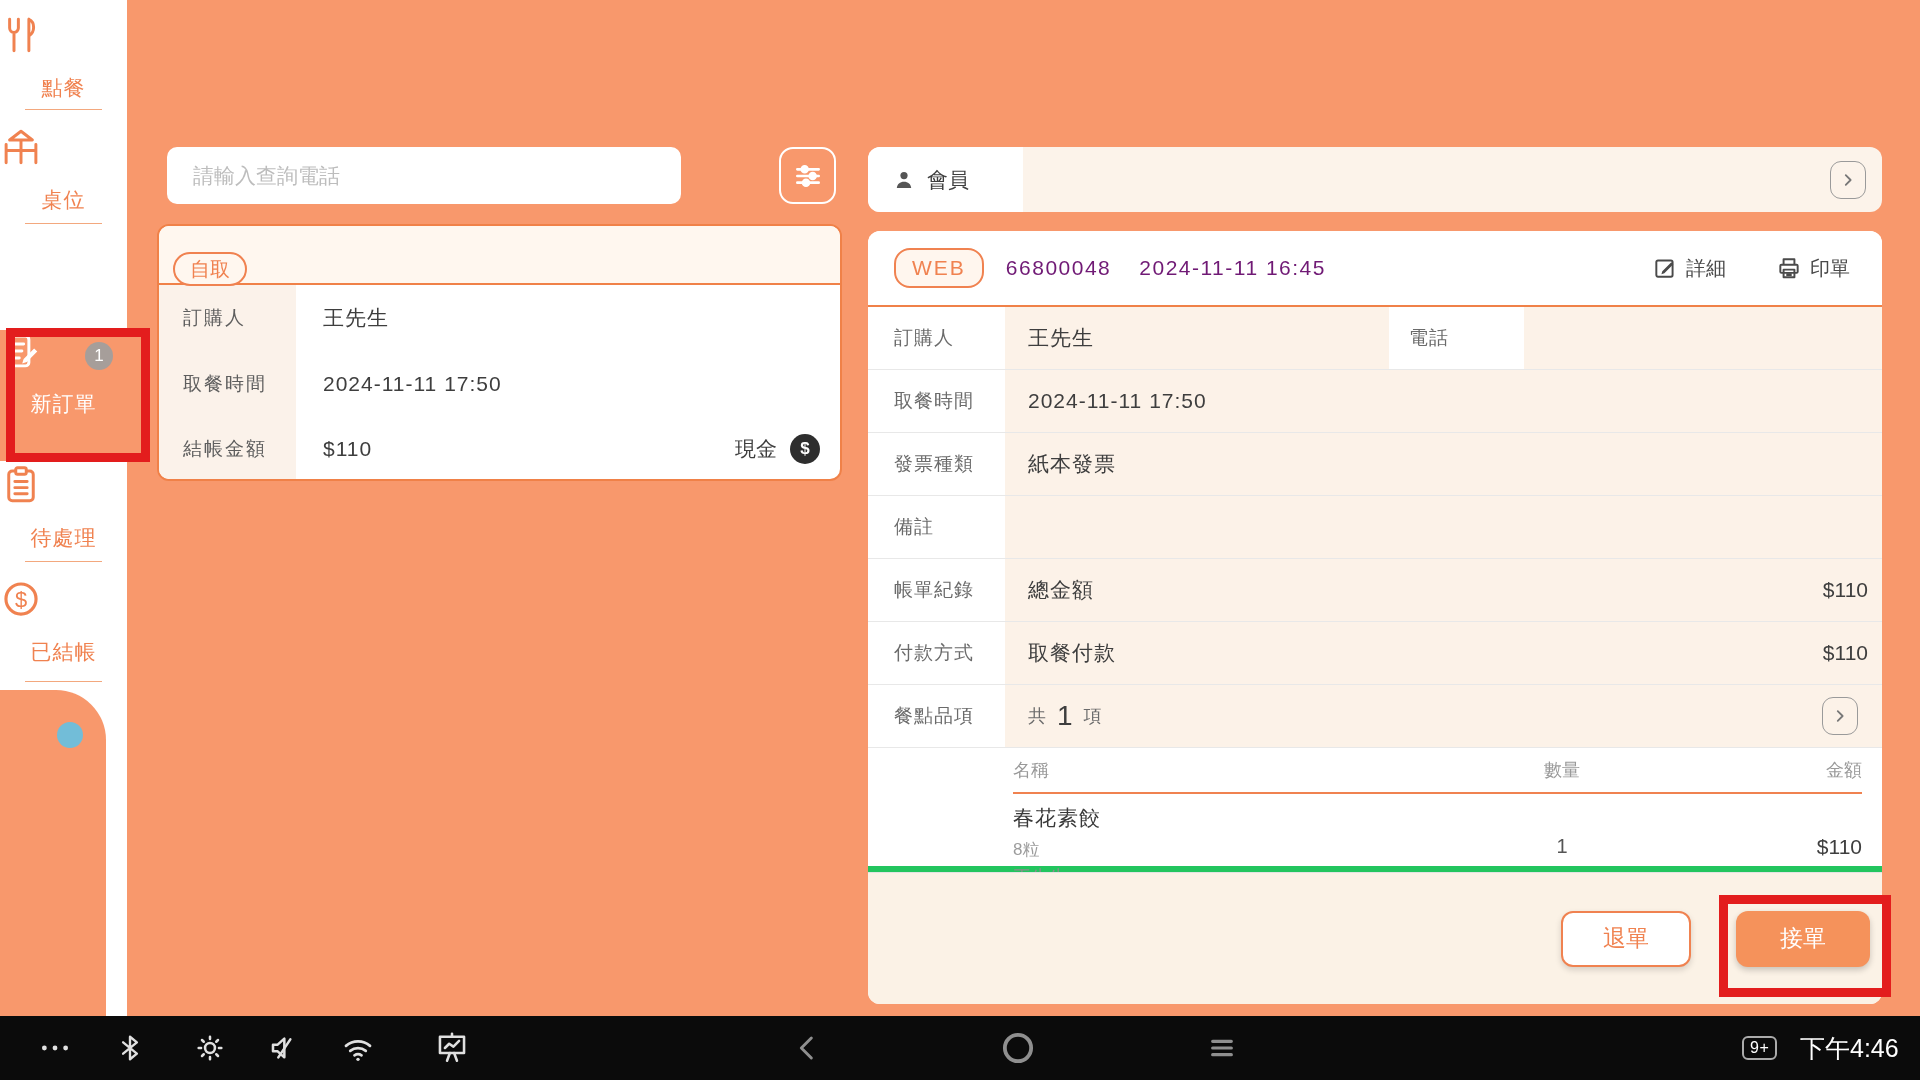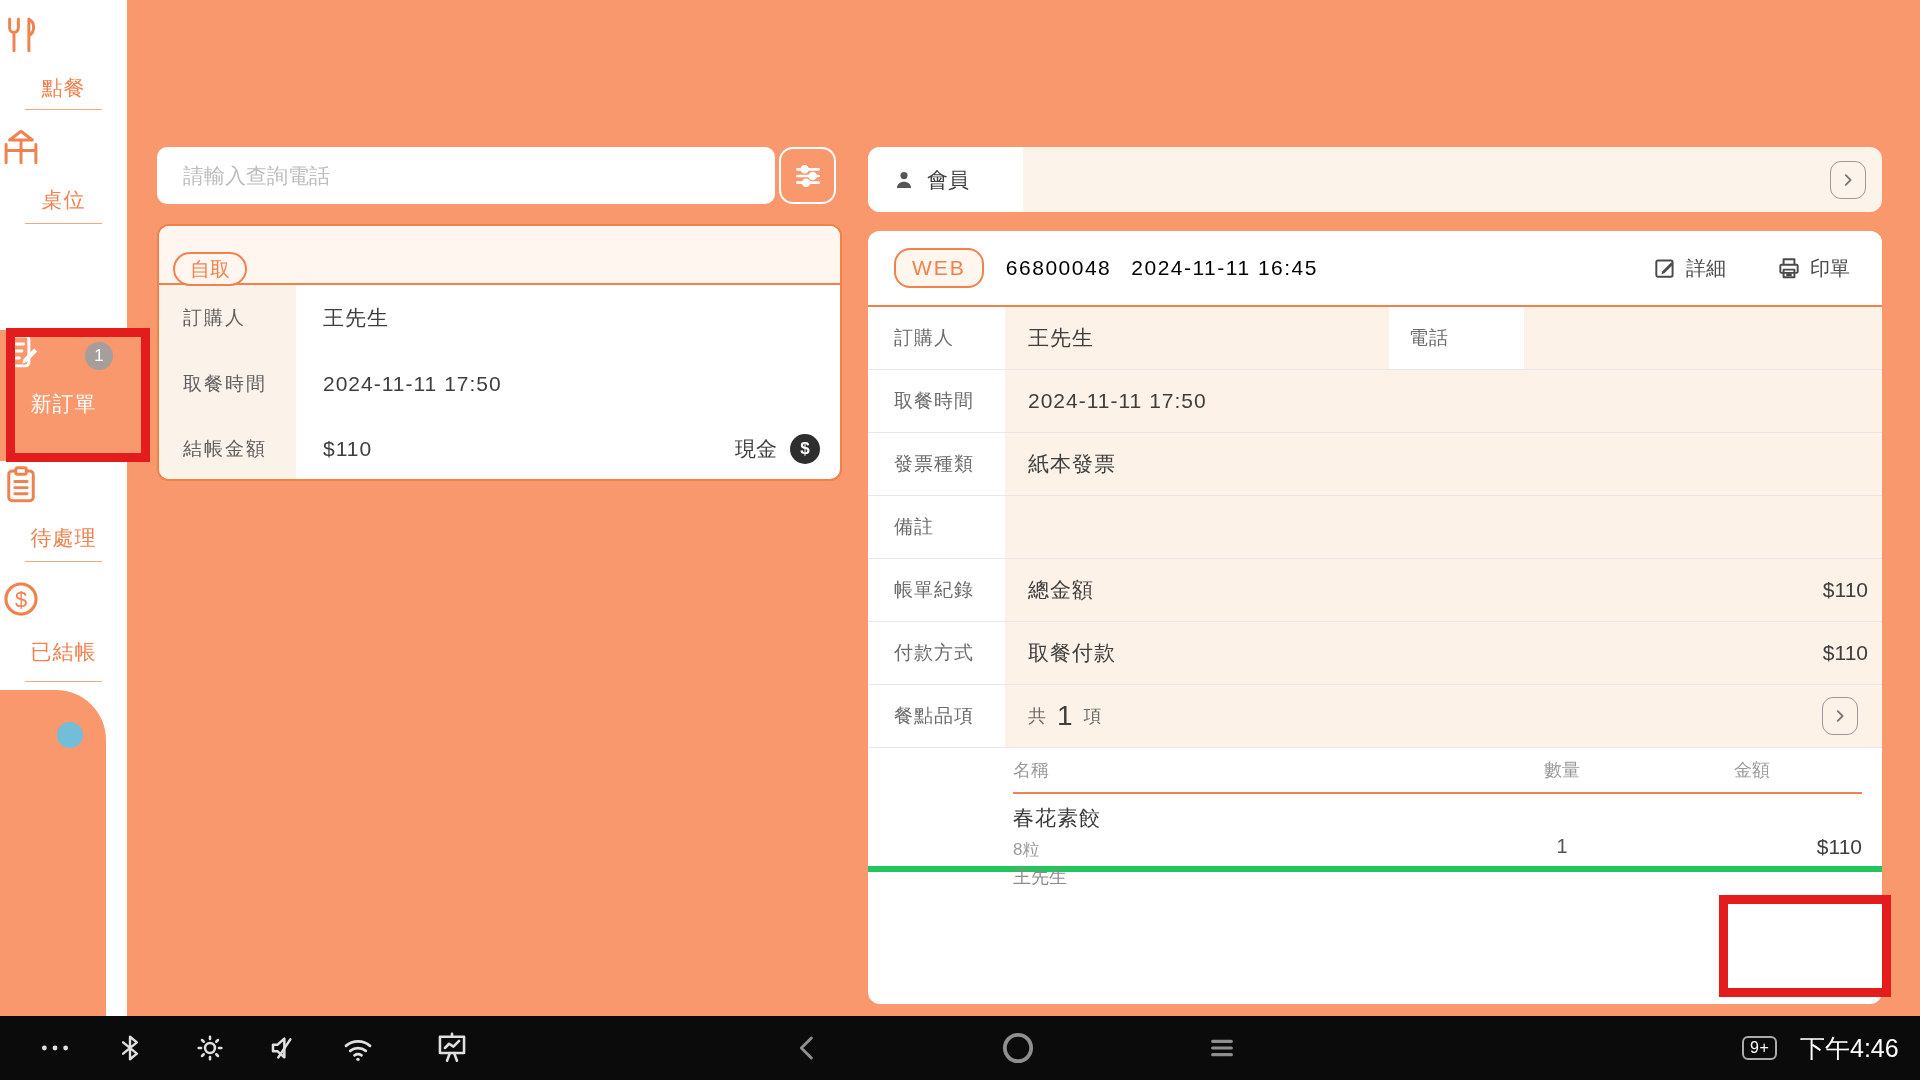--- a/index.html
+++ b/index.html
@@ -21,21 +21,21 @@
   #side-bottom{position:absolute;left:0;top:690px;width:106px;height:326px;background:#F8986C;
                border-top-right-radius:50px;color:#fff}
   #notif-dot{position:absolute;left:57px;top:722px;width:26px;height:26px;border-radius:50%;background:#72BDD8}
 
   
   .ann{position:absolute;border:9px solid #E31D1D;box-sizing:border-box;z-index:60;pointer-events:none}
   #ann1{left:6px;top:328px;width:144px;height:134px}
   #ann2{left:1719px;top:895px;width:172px;height:102px}
 
   
-  #search-wrap{position:absolute;left:157px;top:147px;width:618px;height:57px}
+  #search-wrap{position:absolute;left:167px;top:147px;width:514px;height:57px}
   #search-wrap input{width:100%;height:100%;border:none;border-radius:10px;background:#fff;
                      padding:0 0 0 26px;box-sizing:border-box;font-size:21px;color:#444;outline:none;
                      font-family:"Liberation Sans",sans-serif}
   #search-wrap input::placeholder{color:#BDBDBD}
   #filter-btn{position:absolute;left:779px;top:147px;width:57px;height:57px;box-sizing:border-box;
               border:2.5px solid #fff;border-radius:14px;background:transparent;display:flex;
               align-items:center;justify-content:center;cursor:pointer}
 
   #ocard{position:absolute;left:157px;top:224px;width:685px;height:257px;background:#fff;
          border:2px solid #F08148;border-radius:12px;box-sizing:border-box;overflow:hidden;cursor:pointer}
@@ -60,41 +60,41 @@
   .chev-btn{width:36px;height:38px;box-sizing:border-box;border:1.5px solid #9A9A9A;border-radius:11px;
             color:#777;display:flex;align-items:center;justify-content:center;background:transparent;cursor:pointer}
   #member .chev-btn{margin-left:auto;margin-right:16px}
 
   #dcard{position:absolute;left:868px;top:231px;width:1014px;height:773px;background:#fff;
          border-radius:12px;overflow:hidden;display:flex;flex-direction:column}
   .dhead{height:76px;box-sizing:border-box;border-bottom:2.5px solid #F08148;display:flex;
          align-items:center;padding:0 26px;gap:22px;background:#fff}
   .web-pill{padding:0 16px;height:40px;line-height:35px;box-sizing:border-box;border:2.5px solid #F08250;
             border-radius:16px;color:#F08250;background:#FFF6EE;font-size:21px;letter-spacing:2px}
-  .dnum{color:#000000;font-size:21px;letter-spacing:1.5px;display:flex;gap:20px}
+  .dnum{color:#701a75;font-size:21px;letter-spacing:1.5px;display:flex;gap:28px}
   .dactions{margin-left:auto;display:flex;gap:38px}
   .daction{display:flex;align-items:center;gap:8px;color:#4A4A4A;font-size:20px;cursor:pointer;background:none;border:none;font-family:inherit}
 
   .drow{height:63px;box-sizing:border-box;display:flex;align-items:stretch;border-bottom:1px solid #E8E8E8;
         background:#FCF2E8}
   .dl{width:137px;flex:none;background:#fff;display:flex;align-items:center;padding-left:26px;
       box-sizing:border-box;color:#6B6B6B;font-size:19px;letter-spacing:1px}
   .dv{display:flex;align-items:center;margin-left:23px;font-size:21px;color:#3E3E3E;letter-spacing:1px}
   .dv1{width:361px;flex:none}
   .damt{margin-left:auto;margin-right:14px;display:flex;align-items:center;font-size:21px;color:#3E3E3E}
   .cnt{display:flex;align-items:center;margin-left:23px;gap:11px}
   .cnt .c1{font-size:18px;color:#6B6B6B}
   .cnt .c2{font-size:28px;color:#3E3E3E}
   .drow .chev-btn{margin-left:auto;margin-right:24px;align-self:center}
 
   .ditems{flex:none;height:124px;background:#fff;border-bottom:6px solid #22c55e;
           padding:0 20px 0 145px;box-sizing:border-box}
   .items-head{display:flex;height:46px;align-items:center;color:#999;font-size:18px;
               border-bottom:2px solid #F08250;box-sizing:border-box}
-  .col-name{flex:1}.col-qty{width:160px;text-align:center}.col-amt{width:220px;text-align:center}
+  .col-name{flex:1}.col-qty{width:160px;text-align:center}.col-amt{width:220px;text-align:right}
   .item-row{display:flex;align-items:center;margin-top:10px}
   .iname{font-size:21px;color:#3A3A3A;letter-spacing:1px}
   .ispec{font-size:17px;color:#9C9C9C;margin-top:6px}
   .inote{font-size:18px;color:#8C8C8C;margin-top:4px}
   .iqty{width:160px;text-align:center;font-size:20px;color:#555}
   .iamt{width:220px;text-align:right;font-size:21px;color:#3E3E3E}
 
   .dfoot{flex:1;background:#FBF2E6;border-top:1px solid #E3E3E3;display:flex;align-items:center;
          justify-content:flex-end;gap:45px;padding-right:12px}
   .btn-outline{width:130px;height:56px;background:#fff;border:2px solid #F08250;border-radius:12px;
@@ -332,20 +332,24 @@
       <span class="col-name">
         <div class="iname">春花素餃</div>
         <div class="ispec">8粒</div>
         <div class="inote">王先生</div>
       </span>
       <span class="iqty">1</span>
       <span class="iamt">$110</span>
     </div>
   </div>
 
+  <div class="dfoot">
+    <button class="btn-outline">退單</button>
+    <button class="btn-fill">接單</button>
+  </div>
 </div>
 
 <div id="ann1" class="ann"></div>
 <div id="ann2" class="ann"></div>
 
 <div id="navbar">
   <span class="nb" style="left:55px">
     <svg class="ic" width="34" height="34" viewBox="0 0 24 24" fill="currentColor">
       <circle cx="4.5" cy="12" r="1.7"></circle>
         <circle cx="12" cy="12" r="1.7"></circle>

